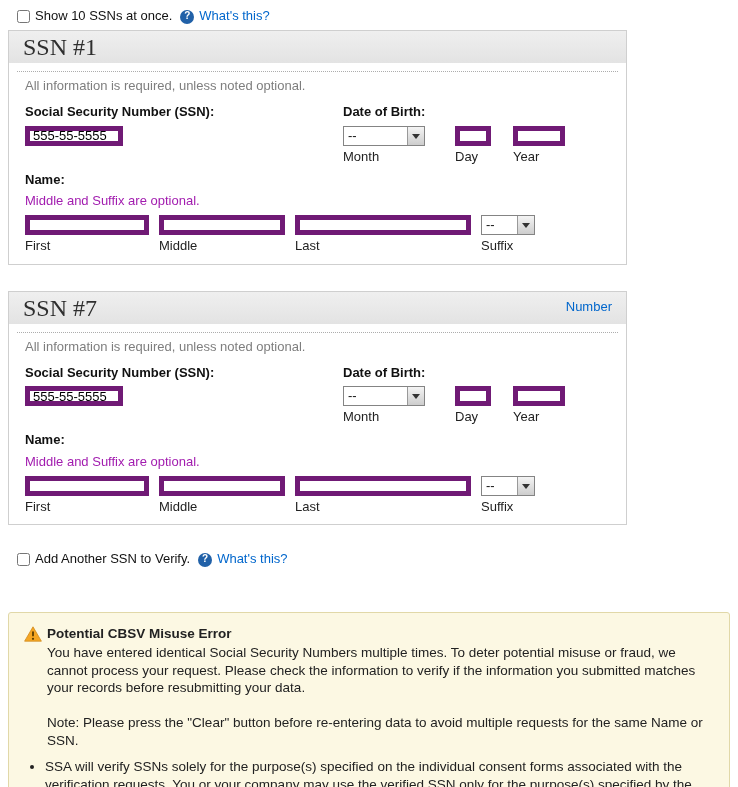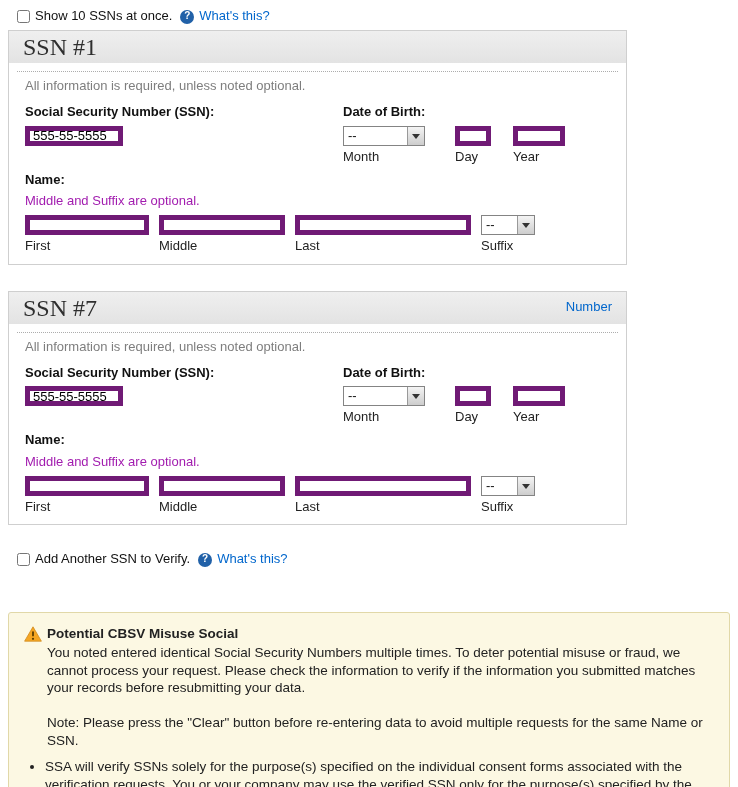--- a/index.html
+++ b/index.html
@@ -223,19 +223,19 @@
 </div>
 
 <div class="warning-box">
   <span class="warning-icon">
     <svg width="18" height="16" viewBox="0 0 18 16">
       <path d="M9 0.8 L17.4 15.2 L0.6 15.2 Z" fill="#f5a623" stroke="#d18a1f" stroke-width="0.8"></path>
       <rect x="8.1" y="5.2" width="1.8" height="5.2" rx="0.8" fill="#5a3c00"></rect>
       <circle cx="9" cy="12.8" r="1.1" fill="#5a3c00"></circle>
     </svg>
   </span>
-  <div class="warning-title">Potential CBSV Misuse Social</div>
-  <p>You noted entered identical Social Security Numbers multiple times. To deter potential misuse or fraud, we cannot process your request. Please check the information to verify if the information you submitted matches your records before resubmitting your data.</p>
+  <div class="warning-title">Potential CBSV Misuse Error</div>
+  <p>You have entered identical Social Security Numbers multiple times. To deter potential misuse or fraud, we cannot process your request. Please check the information to verify if the information you submitted matches your records before resubmitting your data.</p>
   <p class="note-para">Note: Please press the "Clear" button before re-entering data to avoid multiple requests for the same Name or SSN.</p>
   <ul>
     <li>SSA will verify SSNs solely for the purpose(s) specified on the individual consent forms associated with the verification requests. You or your company may use the verified SSN only for the purpose(s) specified by the individual signing the consent form. Exceeding the scope of the consent could violate state or Federal law and subject the requesting party to legal consequences.</li>
   </ul>
 </div>
 
 </body></html>

